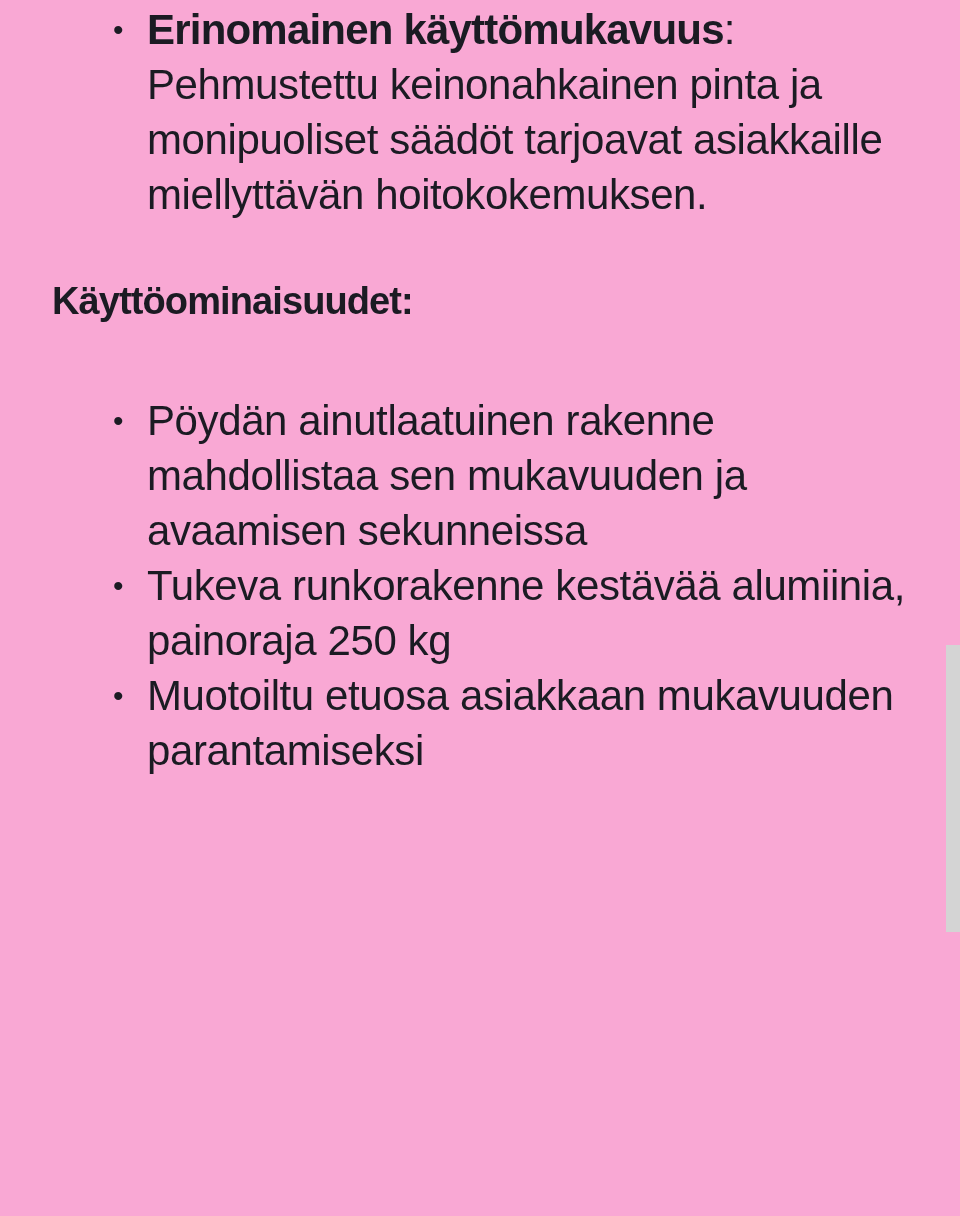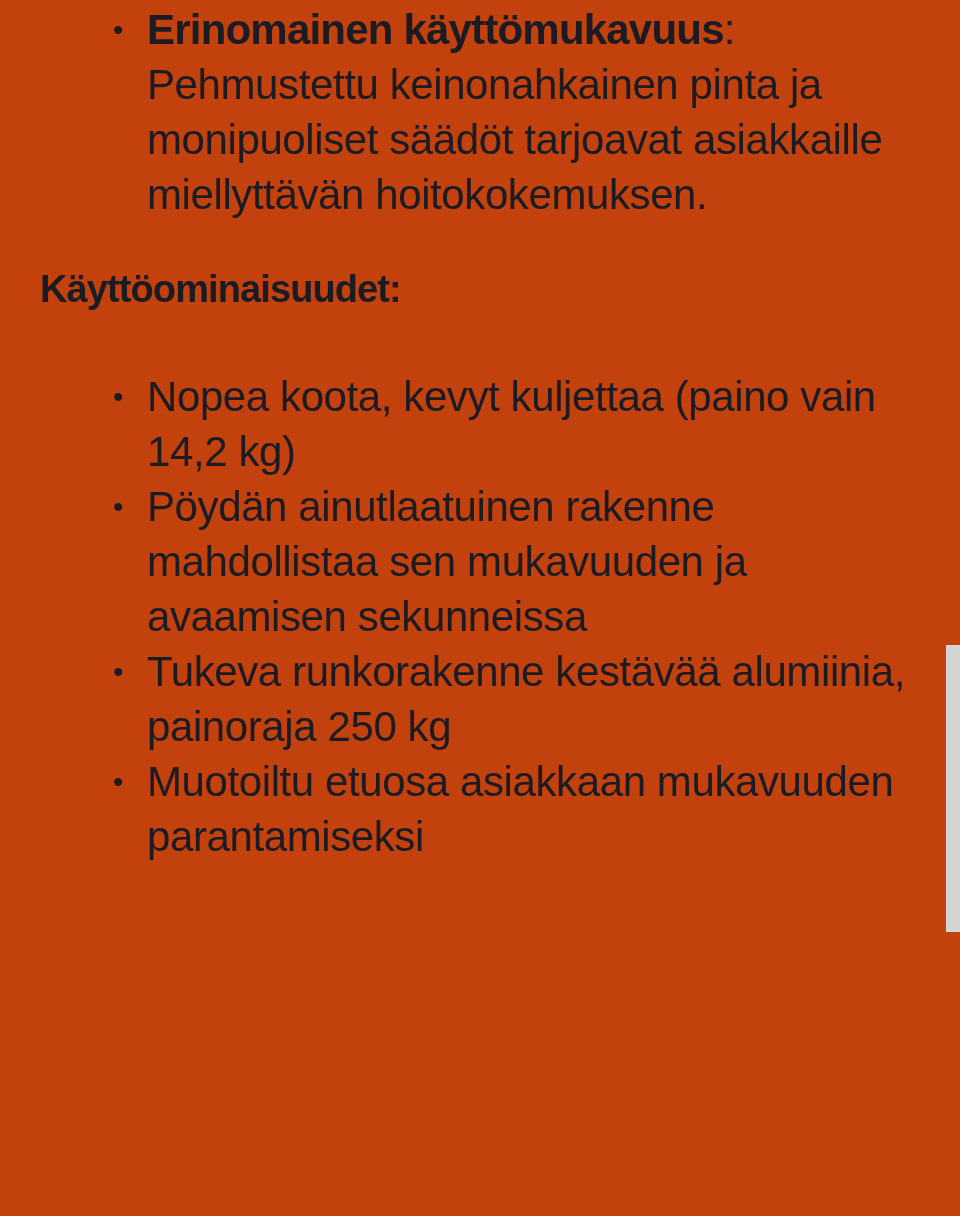--- a/index.html
+++ b/index.html
@@ -14,21 +14,21 @@
     position: relative;
     overflow: hidden;
     font-family: "Liberation Sans", sans-serif;
     color: #1b1b23;
     -webkit-font-smoothing: antialiased;
   }
 
   #page {
     position: absolute;
     inset: 0;
-    background: #c2410c;
+    background: #f9a8d4;
   }
 
   .content {
     position: absolute;
     left: 0;
     top: 0;
     width: 946px;
     padding: 0;
   }
 
@@ -68,21 +68,21 @@
   #intro-list {
     margin-top: 2px;
   }
 
   #intro-list .bullet-item {
     padding-right: 36px;
   }
 
   
   .section-heading {
-    margin: 0;
+    margin: 12px;
     padding-left: 40px;
     font-size: 38px;
     line-height: 55px;
     font-weight: 700;
     letter-spacing: -0.9px;
     color: #1b1b23;
   }
 
   .gap-before-heading { height: 40px; }
   .gap-after-heading  { height: 52px; }
@@ -121,21 +121,20 @@
       <li class="bullet-item"><span class="lead">Erinomainen käyttömukavuus</span><span>:</span><span> Pehmustettu keinonahkainen pinta ja monipuoliset säädöt tarjoavat asiakkaille miellyttävän hoitokokemuksen.</span></li>
     </ul>
 
     <div class="gap-before-heading"></div>
 
     <h2 class="section-heading">Käyttöominaisuudet:</h2>
 
     <div class="gap-after-heading"></div>
 
     <ul class="bullet-list" id="features-list">
-      <li class="bullet-item">Nopea koota, kevyt kuljettaa (paino vain 14,2 kg)</li>
       <li class="bullet-item">Pöydän ainutlaatuinen rakenne mahdollistaa sen mukavuuden ja avaamisen sekunneissa</li>
       <li class="bullet-item">Tukeva runkorakenne kestävää alumiinia, painoraja 250 kg</li>
       <li class="bullet-item">Muotoiltu etuosa asiakkaan mukavuuden parantamiseksi</li>
     </ul>
 
   </div>
 
   <div class="scrollbar-track">
     <div class="scrollbar-thumb"></div>
   </div>

